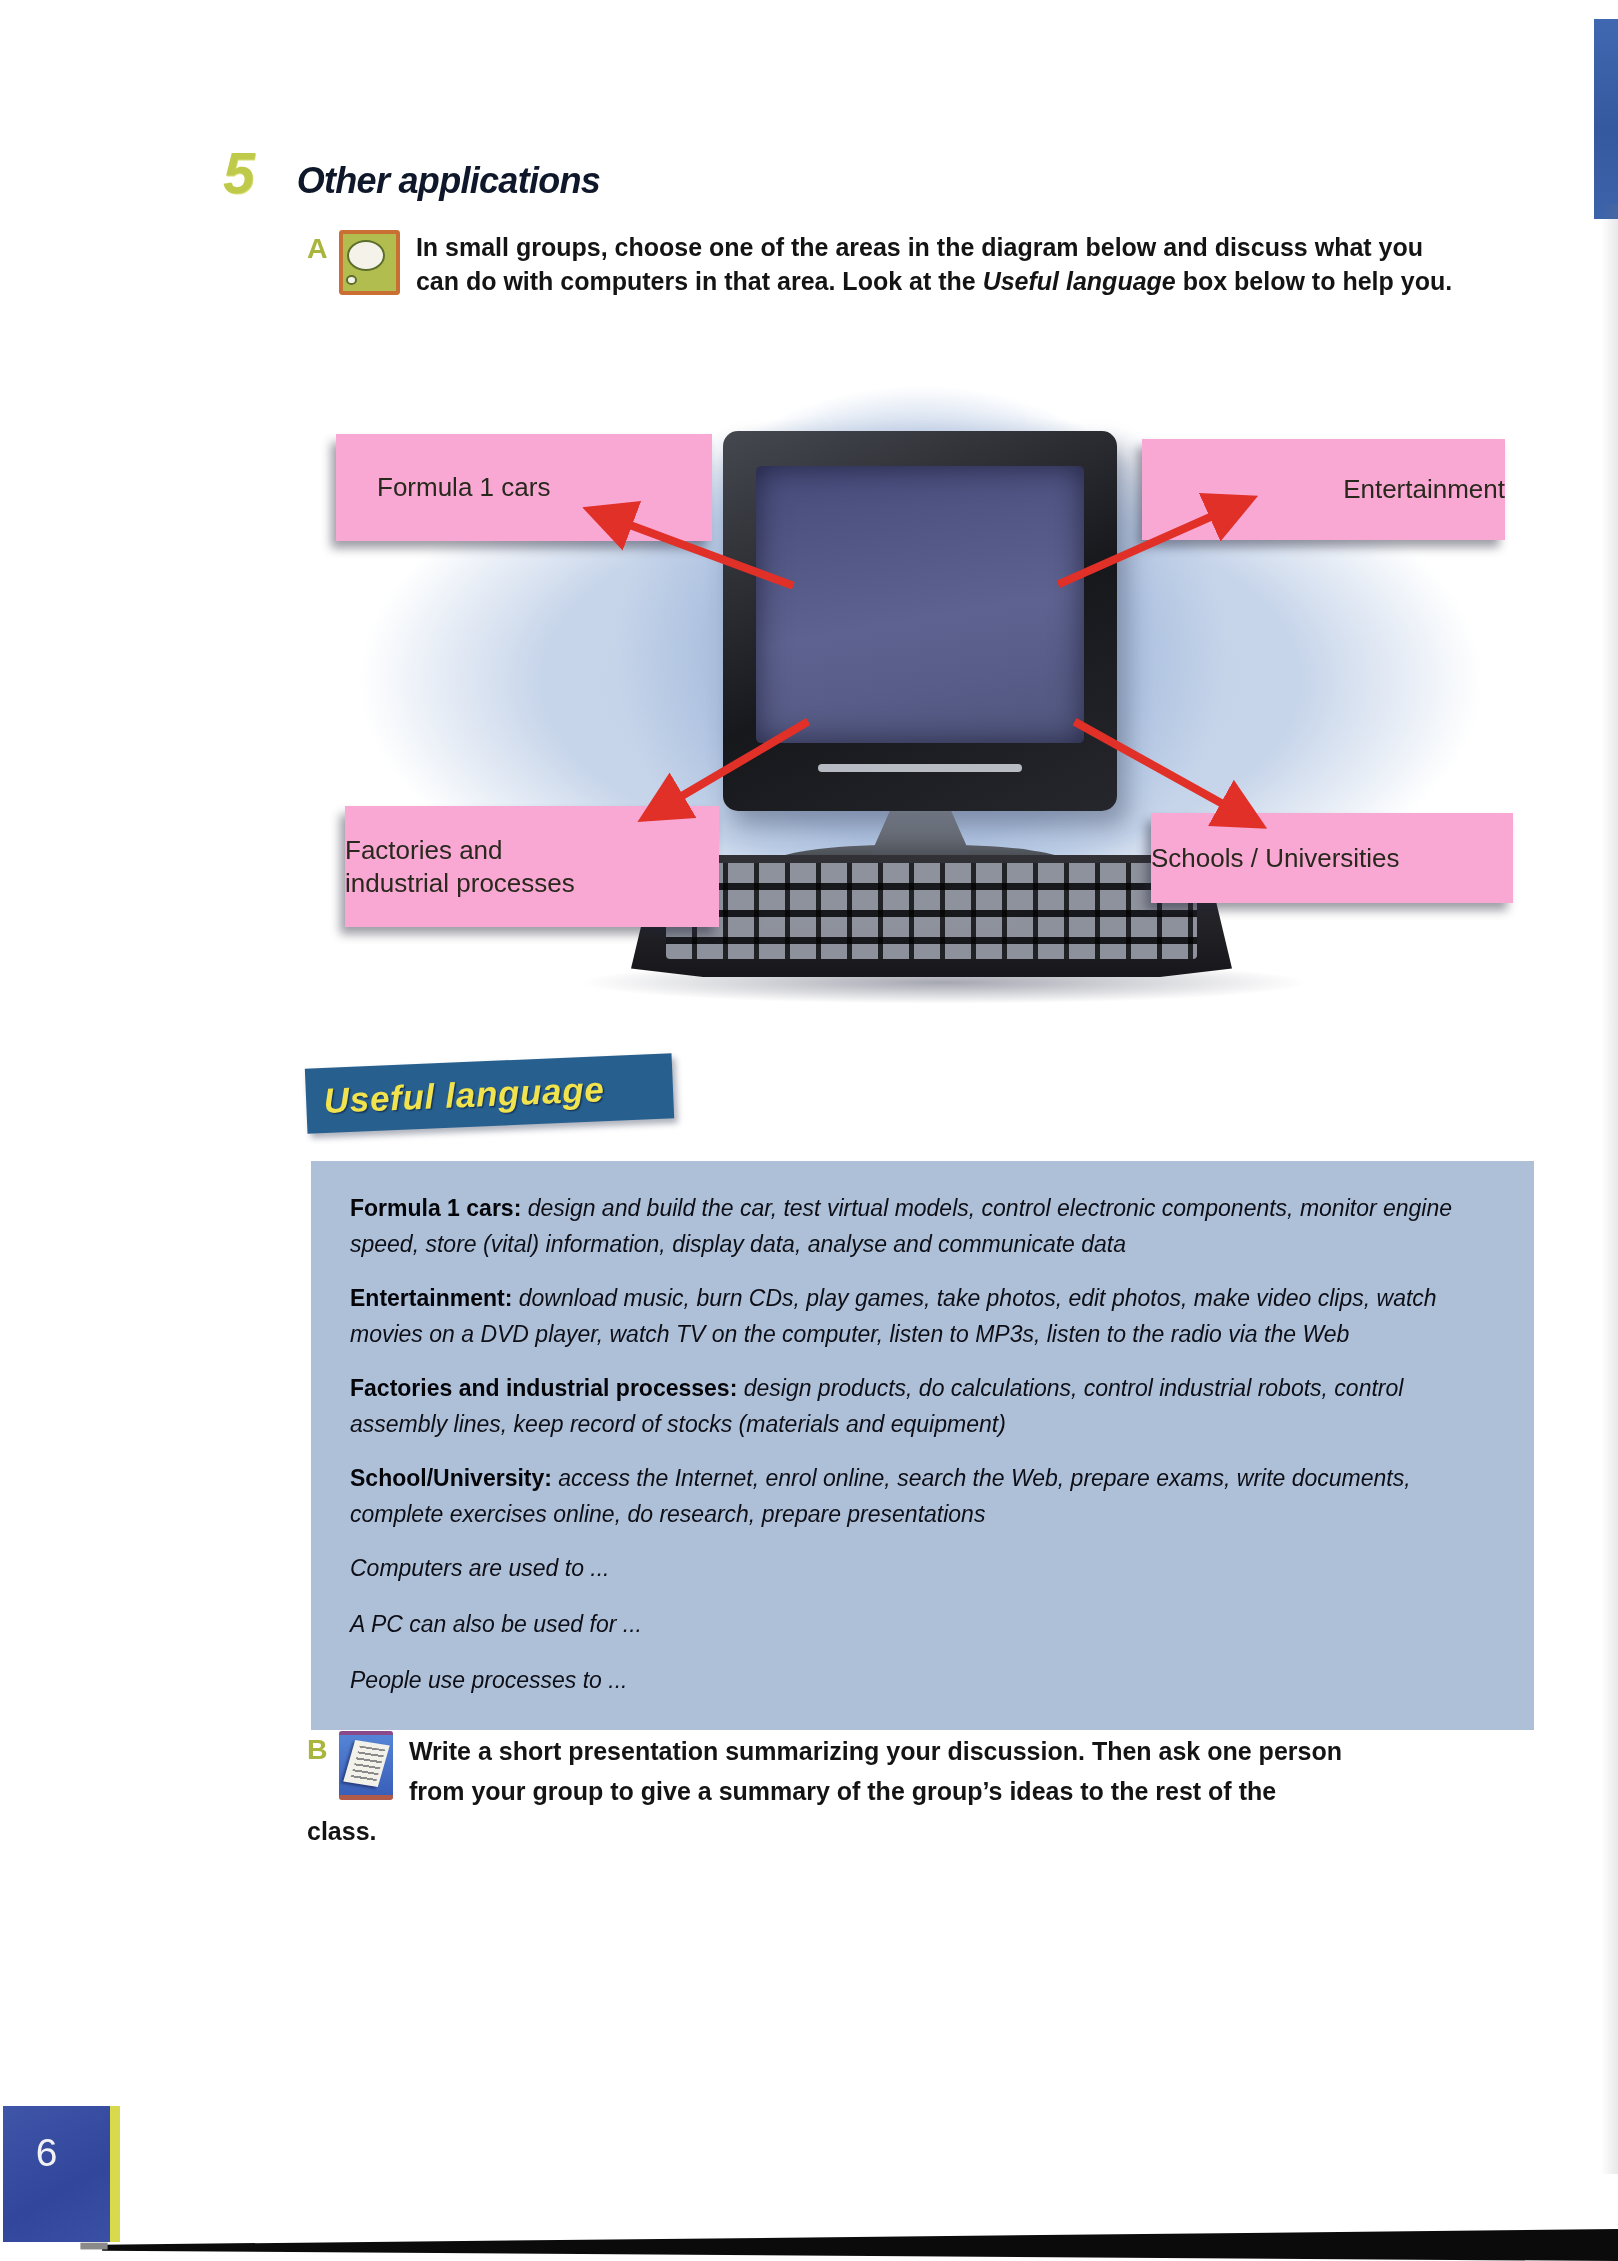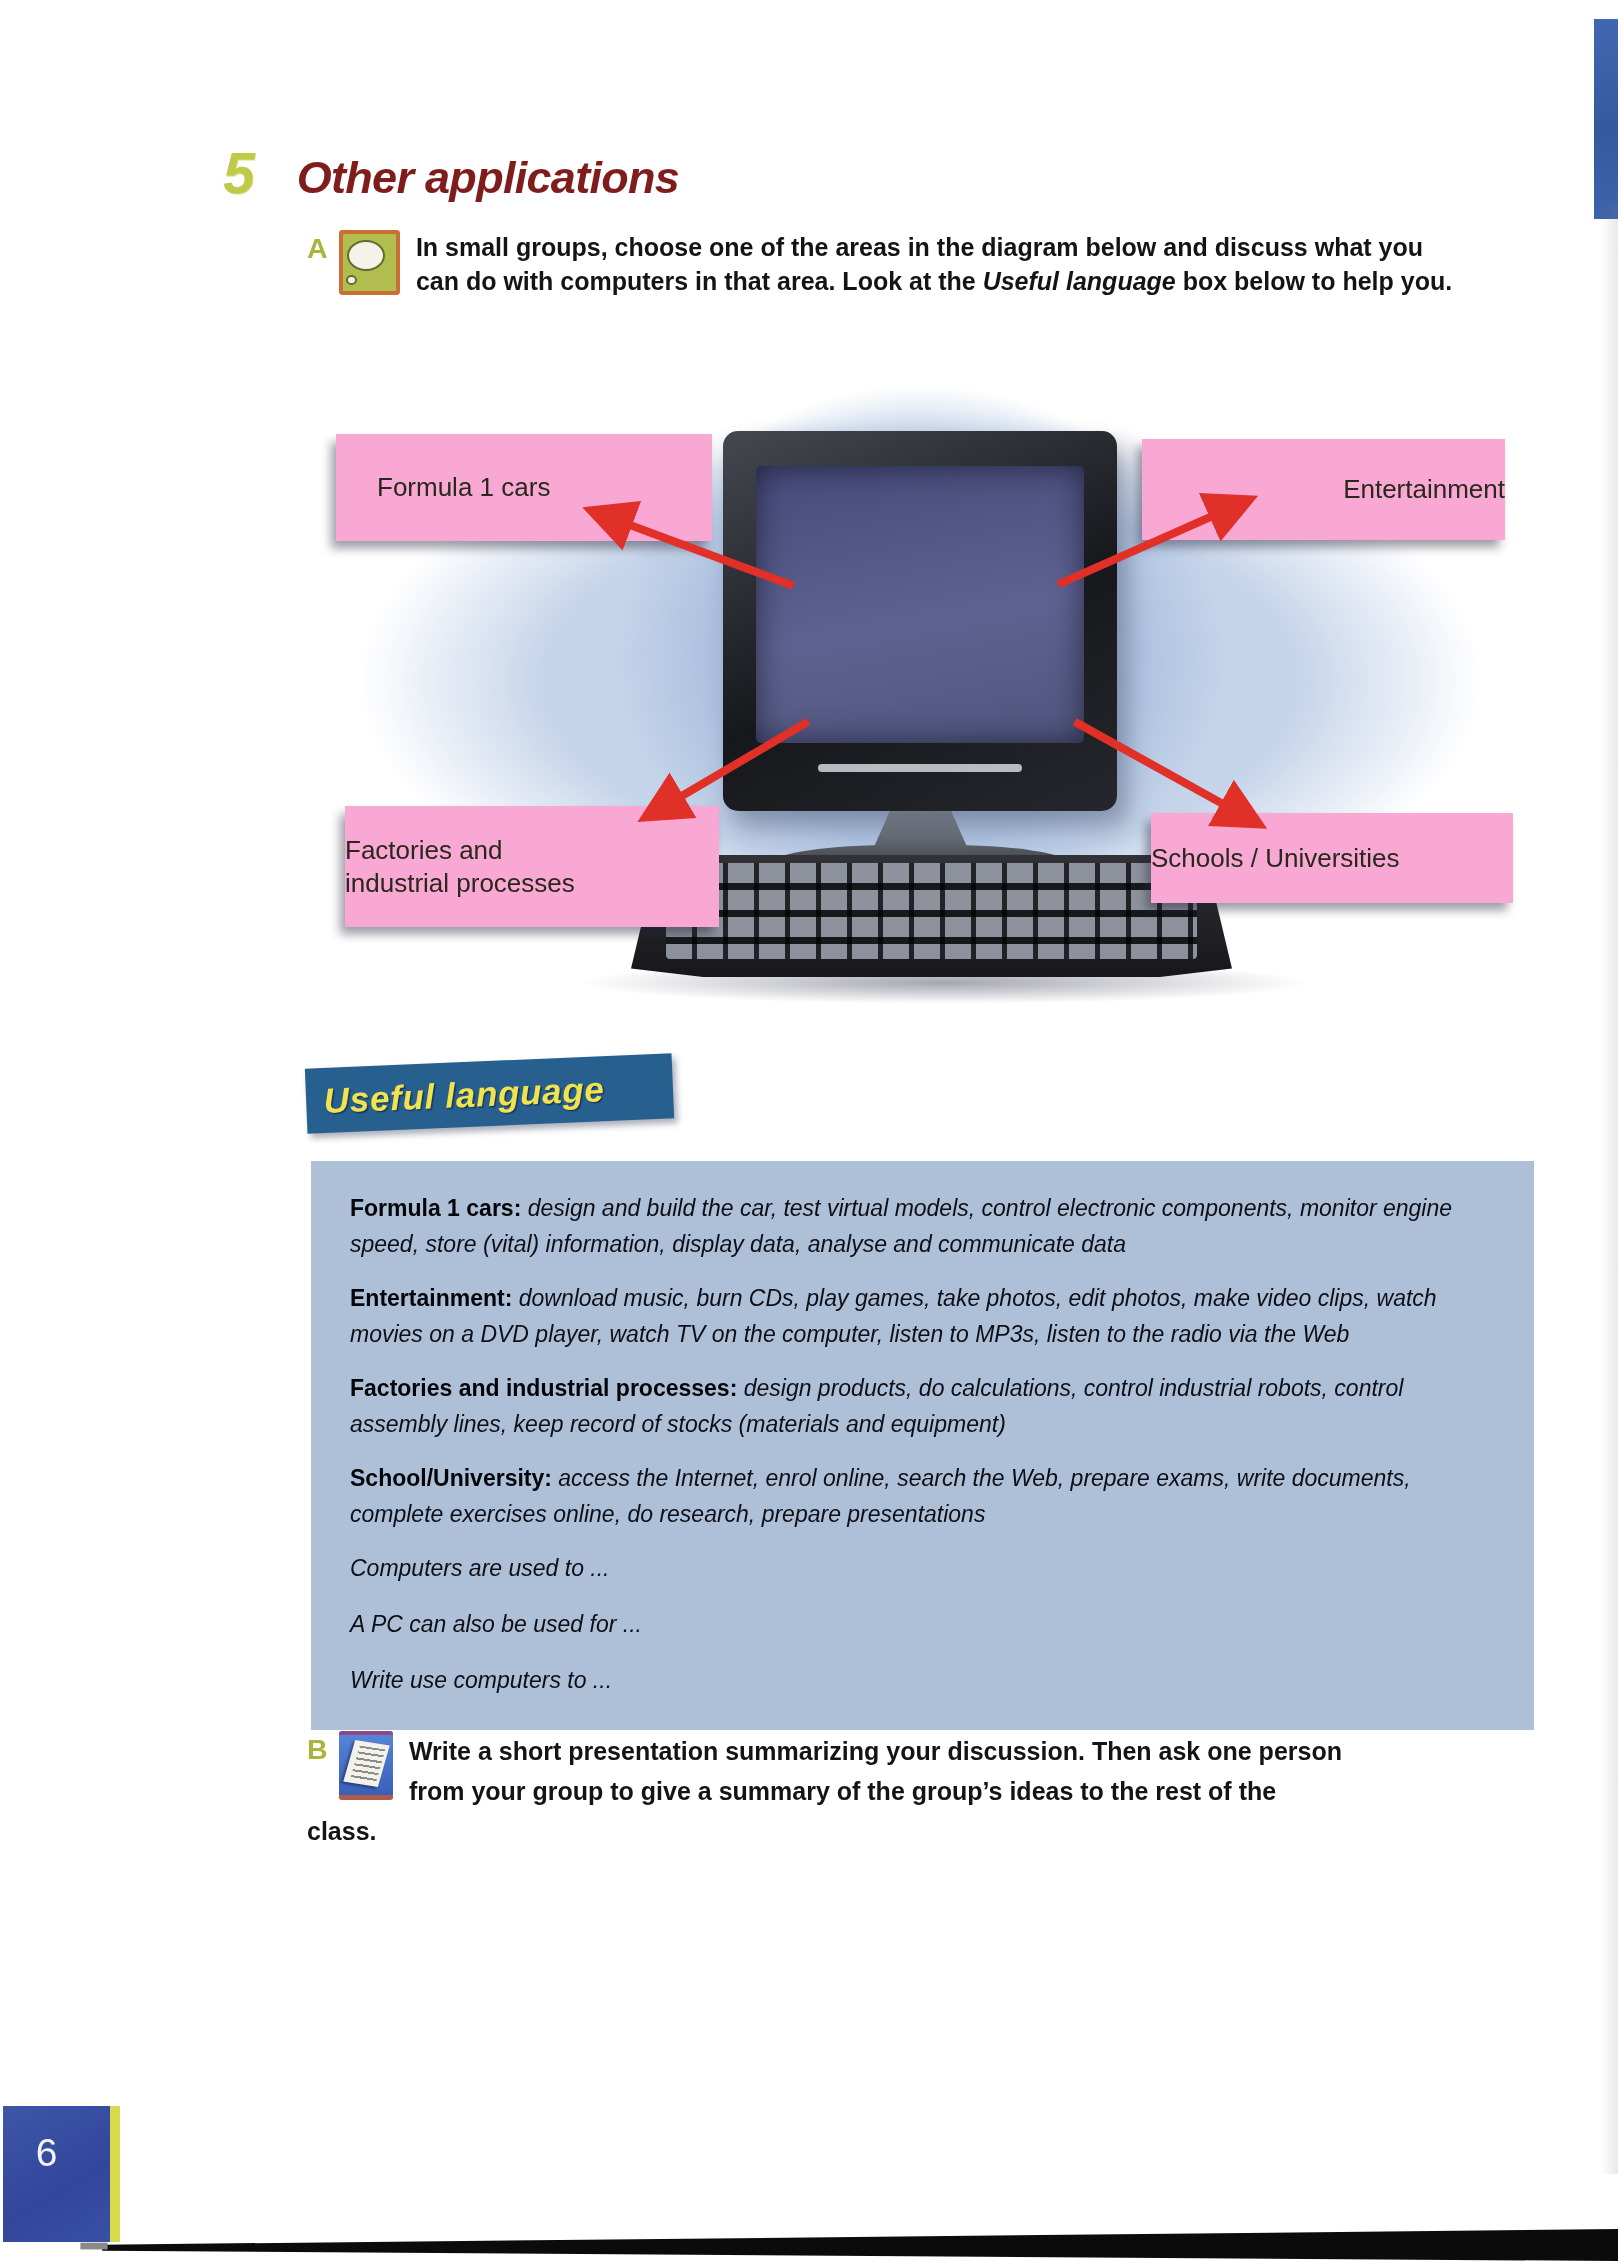--- a/index.html
+++ b/index.html
@@ -12,22 +12,22 @@
   .edge-bar{position:absolute;left:1594px;top:19px;width:24.5px;height:200px;
     background:linear-gradient(180deg,#4068b0,#35599f 55%,#3d63aa);}
   .edge-fade{position:absolute;right:0;top:204px;width:17.7px;height:1970px;
     background:linear-gradient(90deg,rgba(0,0,0,0),rgba(120,120,130,.18));}
   .scan-wedge{position:absolute;left:0;top:0;width:1619px;height:2261px;pointer-events:none;}
 
   
   .sec-head{position:absolute;left:223px;top:145px;display:flex;align-items:baseline;}
   .sec-num{font-size:57px;font-weight:bold;font-style:italic;color:#bfca4a;
     text-shadow:0.7px 0.7px 0 #d8e07a;line-height:1;}
-  .sec-title{margin-left:42px;font-size:45px;font-weight:bold;font-style:italic;
-    color:#7f1d1d;letter-spacing:-0.7px;line-height:1;}
+  .sec-title{margin-left:42px;font-size:36px;font-weight:bold;font-style:italic;
+    color:#0f172a;letter-spacing:-0.7px;line-height:1;}
 
   
   .exercise{position:absolute;color:#141414;font-weight:bold;}
   .ex-a{left:307px;top:230px;width:1155px;font-size:25px;line-height:34px;}
   .ex-b{left:307px;top:1731px;width:1039px;font-size:25px;line-height:40px;}
   .ex-label{float:left;font-size:28.5px;line-height:31px;margin:2.7px 11px 0 0;
     color:#a9b53c;font-weight:bold;}
   .ex-icon{float:left;position:relative;margin:0 16.3px 4.1px 0;}
   .icon-a{width:53px;height:57px;background:#b2bd50;border:4.8px solid #c96f33;border-radius:3.4px;}
   .icon-a::before{content:"";position:absolute;left:4.1px;top:6.1px;width:34px;height:27px;
@@ -163,21 +163,21 @@
   </div>
 
   <div class="ul-box">
     <p class="ul-entry"><b>Formula 1 cars:</b> <span>design and build the car, test virtual models, control electronic components, monitor engine speed, store (vital) information, display data, analyse and communicate data</span></p>
     <p class="ul-entry"><b>Entertainment:</b> <span>download music, burn CDs, play games, take photos, edit photos, make video clips, watch movies on a DVD player, watch TV on the computer, listen to MP3s, listen to the radio via the Web</span></p>
     <p class="ul-entry"><b>Factories and industrial processes:</b> <span>design products, do calculations, control industrial robots, control assembly lines, keep record of stocks (materials and equipment)</span></p>
     <p class="ul-entry"><b>School/University:</b> <span>access the Internet, enrol online, search the Web, prepare exams, write documents, complete exercises online, do research, prepare presentations</span></p>
     <div class="ul-phrases">
       <p class="ul-phrase">Computers are used to ...</p>
       <p class="ul-phrase">A PC can also be used for ...</p>
-      <p class="ul-phrase">Write use computers to ...</p>
+      <p class="ul-phrase">People use processes to ...</p>
     </div>
   </div>
 
   <div class="exercise ex-b">
     <span class="ex-label">B</span>
     <span class="ex-icon icon-b"></span>
     <span>Write a short presentation summarizing your discussion. Then ask one person from your group to give a summary of the group’s ideas to the rest of the class.</span>
   </div>
 
   <div class="pnum-tab">

